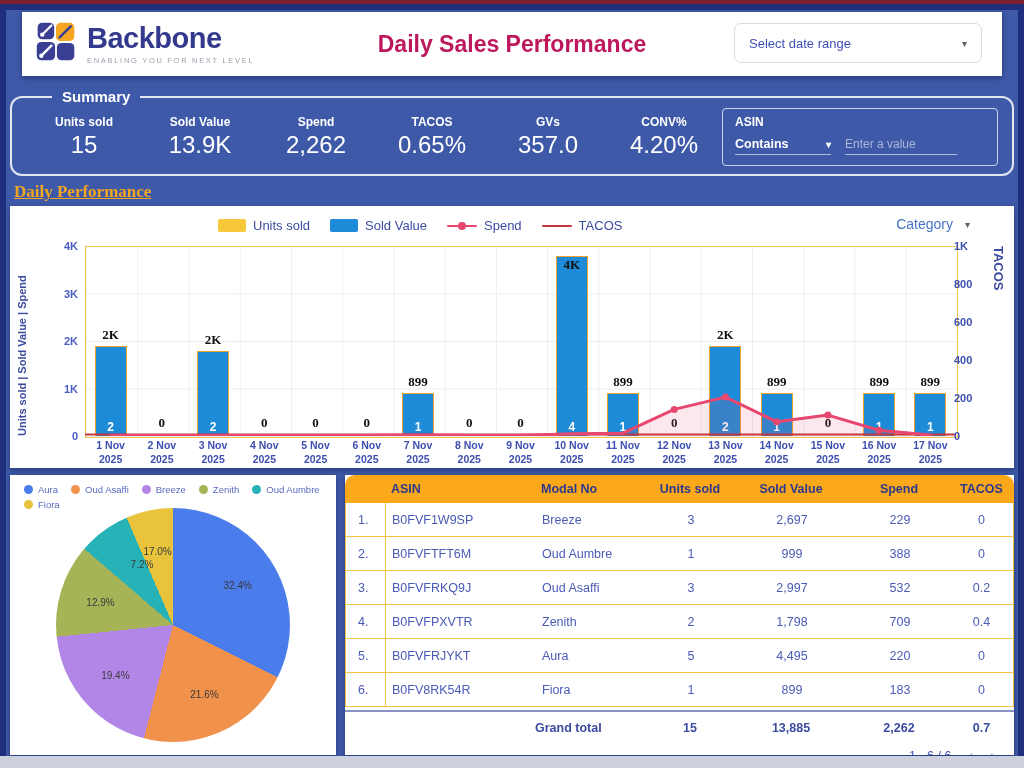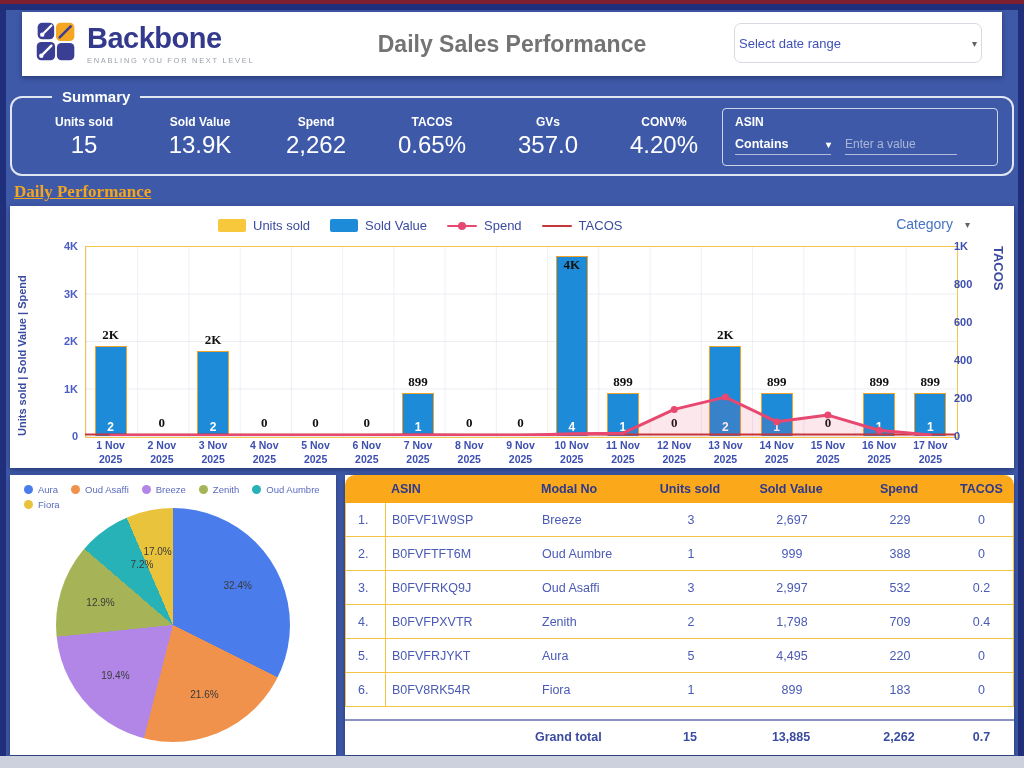--- a/index.html
+++ b/index.html
@@ -7,23 +7,23 @@
   .frame{position:relative;width:1024px;height:768px;background:#1F2F7B;overflow:hidden;}
   .maroon{position:absolute;top:0;left:0;right:0;height:4px;background:#7E2030;}
   .content{position:absolute;top:10px;left:6px;right:6px;bottom:0;background:#3E59A8;}
   .card{position:absolute;background:#fff;border-radius:0;box-shadow:0 2px 5px rgba(10,20,60,.45);}
 
   
   .header{left:16px;right:16px;top:2px;height:64px;display:flex;align-items:center;}
   .logo{display:flex;align-items:center;gap:9px;padding-left:12px;}
   .logo-text .name{font-size:29px;font-weight:bold;color:#333A8D;letter-spacing:-.5px;line-height:1;}
   .logo-text .tag{font-size:7.5px;color:#9BA0AB;letter-spacing:1.7px;margin-top:3px;}
-  .page-title{position:absolute;left:50%;transform:translateX(-50%);font-size:23px;font-weight:bold;color:#737373;}
+  .page-title{position:absolute;left:50%;transform:translateX(-50%);font-size:23px;font-weight:bold;color:#be185d;}
   .date-select{position:absolute;right:20px;top:11px;width:248px;height:40px;border:1px solid #D8DAE2;border-radius:7px;
-    display:flex;align-items:center;justify-content:space-between;padding:0 4px;box-sizing:border-box;cursor:pointer;}
+    display:flex;align-items:center;justify-content:space-between;padding:0 14px;box-sizing:border-box;cursor:pointer;}
   .date-select .lbl{font-size:13px;color:#3F51B5;}
   .caret{font-size:10px;color:#5F6368;}
 
   
   .summary{position:absolute;left:4px;right:4px;top:78px;height:88px;box-sizing:border-box;}
   fieldset.sumbox{margin:0;height:100%;border:2px solid rgba(255,255,255,.85);border-radius:12px;box-sizing:border-box;
     padding:2px 14px 6px 14px;}
   fieldset.sumbox legend{margin-left:26px;padding:0 10px;color:#fff;font-weight:bold;font-size:15px;}
   .sum-row{display:flex;align-items:center;height:60px;}
   .metric{flex:1;text-align:center;color:#fff;}
@@ -86,21 +86,21 @@
   .table-card{left:339px;right:4px;top:465px;height:280px;overflow:hidden;}
   .tgrid{display:grid;grid-template-columns:40px 150px 112px 86px 116px 100px 1fr;align-items:center;}
   .thead{background:#FBA81A;height:28px;font-size:12.5px;font-weight:bold;color:#2D3A8C;border-radius:10px 10px 0 0;}
   .thead .c{padding:0 6px;}
   .trow{height:33px;font-size:12.5px;color:#4A5AB5;border-bottom:1px solid #F6C445;}
   .trow .c{padding:0 6px;}
   .tbody{border-left:1px solid #F6C445;border-right:1px solid #F6C445;}
   .c.left{text-align:left;}
   .c.center{text-align:center;}
   .c.num{padding-left:12px;color:#4A5AB5;border-right:1px solid #F6C445;height:33px;display:flex;align-items:center;}
-  .total-row{height:32px;border-top:2px solid #8A93C4;margin-top:12px;font-size:12.5px;font-weight:bold;color:#3B4BA0;}
+  .total-row{height:32px;border-top:2px solid #8A93C4;margin-top:3px;font-size:12.5px;font-weight:bold;color:#3B4BA0;}
   .pager{display:flex;justify-content:flex-end;align-items:center;gap:16px;padding:2px 18px 0 0;
     font-size:12.5px;color:#3F51B5;}
   .pager .chev{font-size:19px;color:#A6AAB3;line-height:1;cursor:pointer;}
   .bottom-strip{position:absolute;left:-6px;right:-6px;bottom:0;height:12px;background:#CDD1DE;}
 </style>
 </head>
 <body>
 
 <div class="frame">
   <div class="maroon"></div>

